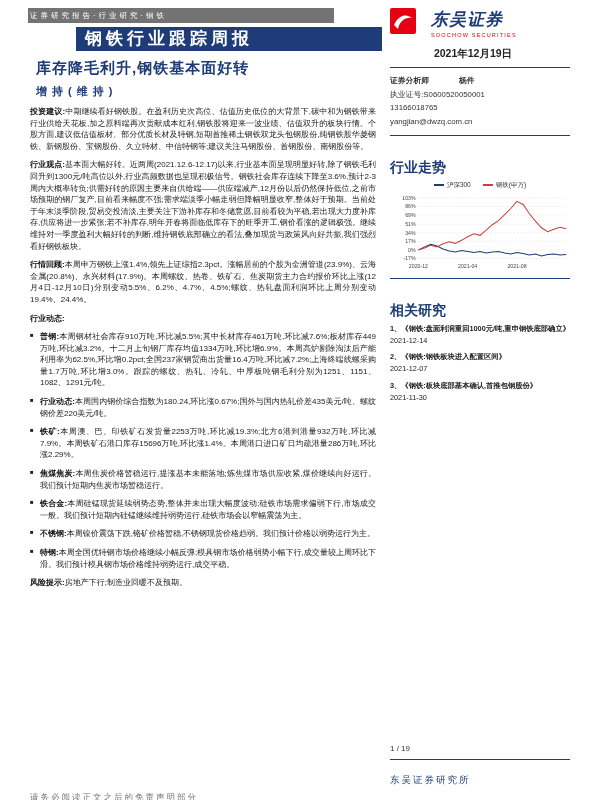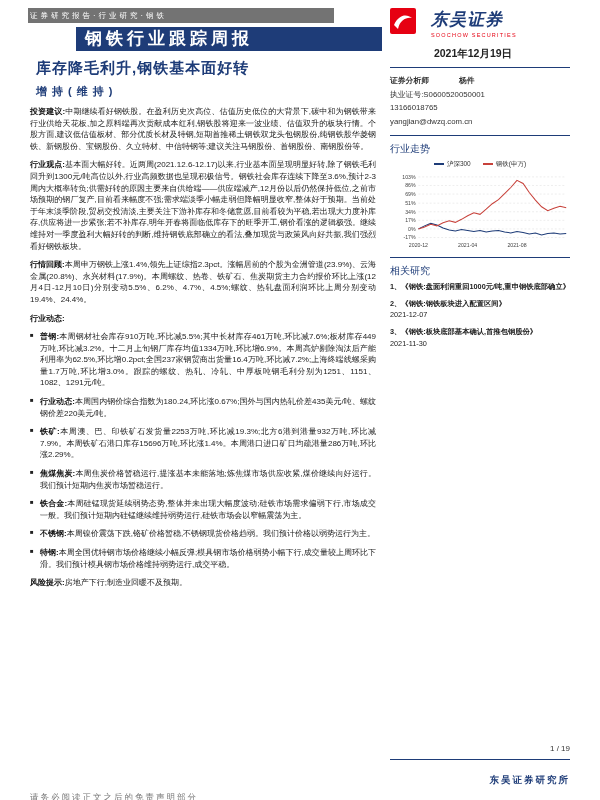--- a/index.html
+++ b/index.html
@@ -26,35 +26,35 @@
   
   .side { position:absolute; left:390px; top:8px; width:180px; }
   .logo-row { display:flex; align-items:flex-end; gap:15px; }
   .brand-cn { font-size:17px; font-weight:bold; font-style:italic; color:#1e3c78; letter-spacing:1px; line-height:1.1; }
   .brand-en { font-size:5.5px; color:#e60012; letter-spacing:1.2px; margin-top:2px; }
   .date { margin-top:9px; text-align:center; padding-right:14px; font-size:10.5px; font-weight:bold; color:#222; }
   .rule { border-top:1.2px solid #1e3c78; margin:6px 0; }
   .analyst { font-size:7.8px; color:#333; line-height:1.75; }
   .a-label { font-weight:bold; margin-right:8px; }
   .a-name { font-weight:bold;padding-left:22px; }
-  .side-h { font-size:10px; font-weight:normal; color:#1e3c78; margin:6px 0 4px; }
+  .side-h { font-size:14px; font-weight:bold; color:#1e3c78; margin:23px 0 4px; }
   .legend { display:flex; justify-content:center; gap:12px; font-size:6.5px; color:#333; margin-bottom:2px; }
   .legend-swatch { display:inline-block; width:10px; height:2.5px; margin-right:3px; vertical-align:middle; }
   .chart svg { width:180px; height:80px; display:block; }
   .grid { stroke:#d9d9d9; stroke-width:0.5; stroke-dasharray:2 2; }
   .ytick { font-size:5.5px; fill:#444; text-anchor:end; }
   .xtick { font-size:5.5px; fill:#444; text-anchor:middle; }
   .rel-item { font-size:7.3px; color:#222; margin-bottom:6px; line-height:1.5; }
   .rel-title { font-weight:bold; }
   .rel-date { margin-top:1px; }
 
   
-  .pagefoot { position:absolute; left:390px; top:744px; width:180px; text-align:right; }
+  .pagefoot { position:absolute; left:390px; top:744px; width:180px; text-align:left; }
   .page-num { font-size:8px; color:#333; margin-bottom:4px; }
-  .org { font-size:9.5px; font-weight:bold; color:#1e3c78; margin-top:14px; letter-spacing:2px; }
+  .org { font-size:9.5px; font-weight:normal; color:#1e3c78; margin-top:14px; letter-spacing:2px; }
   .disclaimer { position:absolute; left:30px; top:792px; font-size:8.5px; color:#777; letter-spacing:2px; }
 </style>
 </head>
 <body>
 
 <div class="page">
 
   <div class="topbar1">证券研究报告·行业研究·钢铁</div>
   <div class="topbar2">钢铁行业跟踪周报</div>
   <div class="main-title">库存降毛利升,钢铁基本面好转</div>
@@ -124,20 +124,21 @@
           <text x="81.94800000000001" y="80" class="xtick">2021-04</text>
           <text x="134.05200000000002" y="80" class="xtick">2021-08</text>
           <polyline points="30.0,60.9 36.5,57.7 43.0,55.1 49.5,56.7 56.0,59.9 62.5,62.0 69.0,63.1 75.5,61.5 82.0,62.5 88.5,63.6 95.0,62.5 101.5,64.1 108.0,63.1 114.5,62.5 121.0,64.1 127.5,65.2 134.0,63.6 140.5,64.7 147.0,66.3 153.5,65.2 160.0,67.3 166.5,65.7 173.0,65.2 179.5,66.3 186.0,65.7" fill="none" stroke="#1e3c78" stroke-width="1.1"></polyline>
           <polyline points="30.0,60.9 36.5,58.8 43.0,56.1 49.5,57.7 56.0,54.5 62.5,52.4 69.0,54.0 75.5,50.8 82.0,47.1 88.5,43.9 95.0,45.5 101.5,40.1 108.0,34.3 114.5,30.0 121.0,23.6 127.5,17.2 134.0,9.7 140.5,12.9 147.0,22.5 153.5,30.5 160.0,37.5 166.5,41.7 173.0,39.1 179.5,36.9 186.0,38.5" fill="none" stroke="#c7413a" stroke-width="1.1"></polyline>
         </svg>
     </div>
     <div class="rule"></div>
     <div class="side-h">相关研究</div>
     <div class="rel-item">
       <div class="rel-title">1、《钢铁:盘面利润重回1000元/吨,重申钢铁底部确立》</div>
+      <div class="rel-date">2021-12-14</div>
     </div>
     <div class="rel-item">
       <div class="rel-title">2、《钢铁:钢铁板块进入配置区间》</div>
       <div class="rel-date">2021-12-07</div>
     </div>
     <div class="rel-item">
       <div class="rel-title">3、《钢铁:板块底部基本确认,首推包钢股份》</div>
       <div class="rel-date">2021-11-30</div>
     </div>
   </div>

